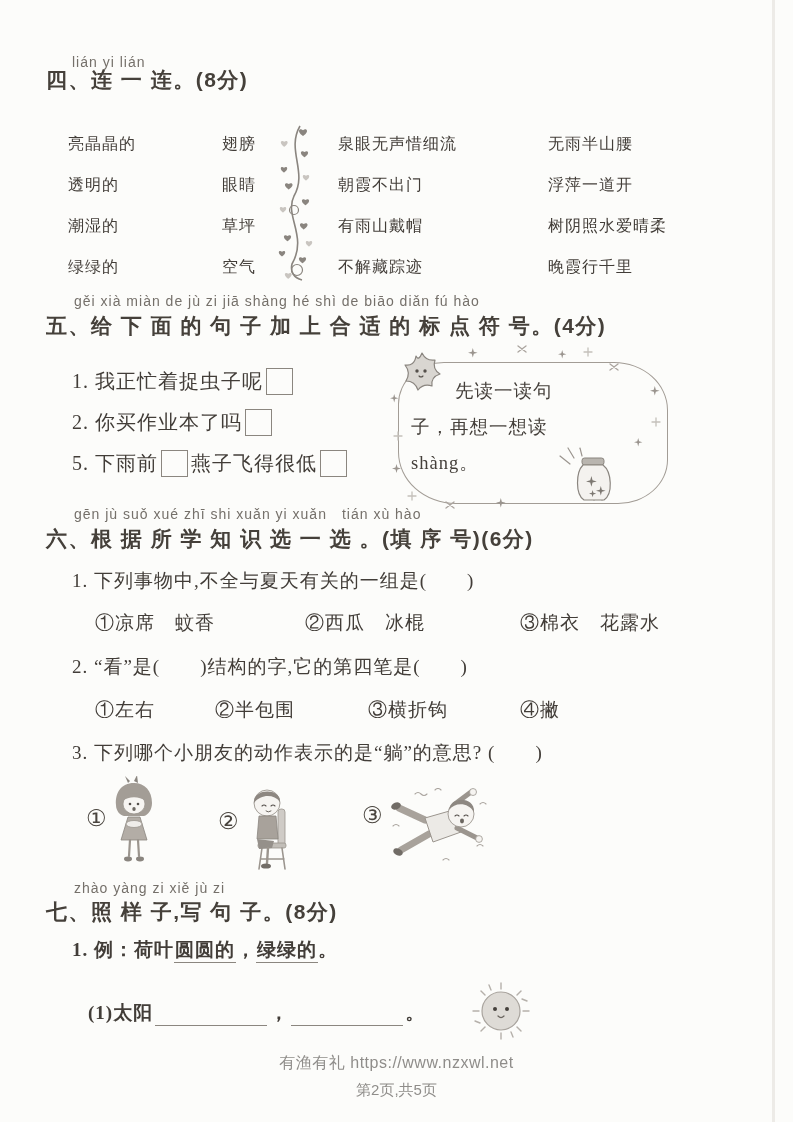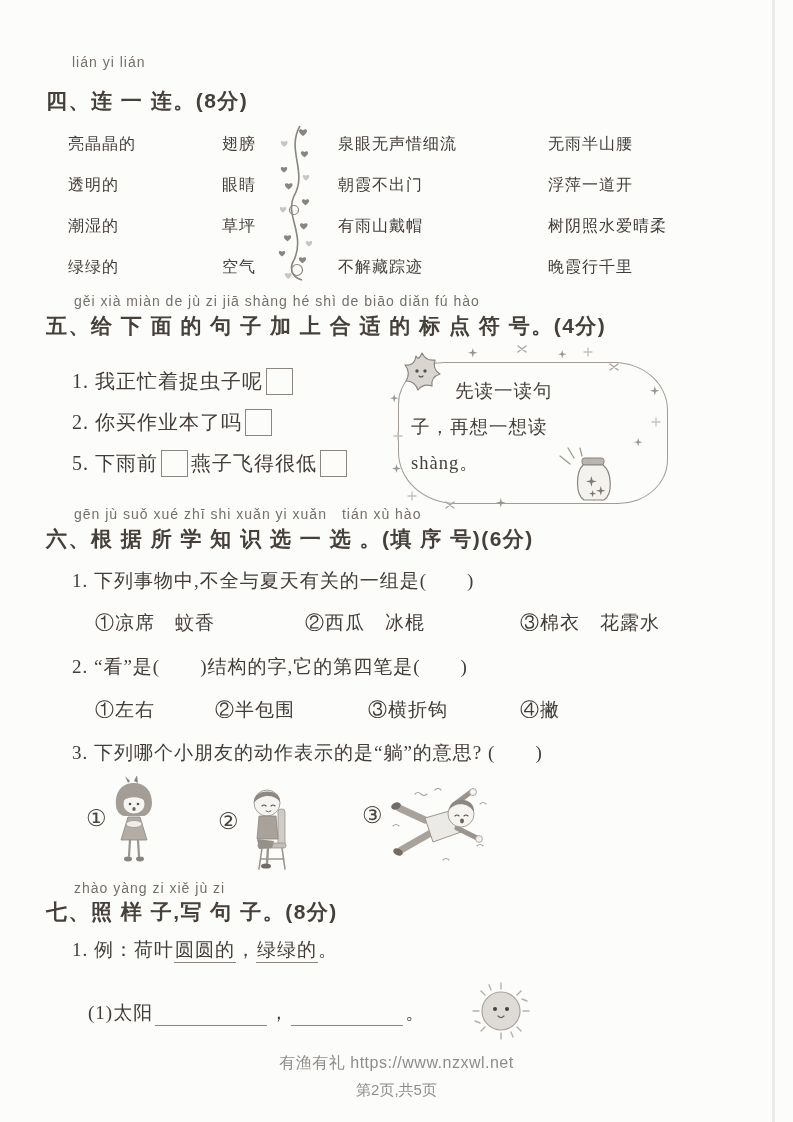--- a/index.html
+++ b/index.html
@@ -18,38 +18,38 @@
         vertical-align:middle;background:transparent;}
   .bubble{position:absolute;left:398px;top:362px;width:268px;height:140px;
           border:1.3px solid #a29c95;border-radius:46px 54px 50px 58px / 42px 48px 44px 52px;}
   .bubble-text{position:absolute;left:12px;top:10px;font-family:"Liberation Serif",serif;
                font-size:18.5px;line-height:36px;color:#443f3a;letter-spacing:1px;}
   .bubble-text .ind{padding-left:44px;}
   .opt{position:absolute;font-family:"Liberation Serif",serif;font-size:19px;
        letter-spacing:1px;white-space:nowrap;}
   .fig-num{position:absolute;font-family:"Liberation Serif",serif;font-size:23px;color:#4a453f;}
   .ex-line,.fill-line{position:absolute;font-family:"Liberation Serif",serif;font-size:19px;
-                      letter-spacing:1px;white-space:nowrap;}
+                      letter-spacing:1px;white-space:nowrap;font-weight:bold;}
   .ul{border-bottom:1px solid #8b867f;padding:0 1px 2px 1px;}
   .blank{display:inline-block;width:112px;border-bottom:1px solid #8b867f;height:20px;
          vertical-align:bottom;margin:0 2px;}
   .footer1{position:absolute;left:0;top:1053px;width:100%;text-align:center;
            font-size:16px;color:#8f8d8a;letter-spacing:.5px;}
   .footer2{position:absolute;left:0;top:1081px;width:100%;text-align:center;
            font-size:15px;color:#8f8d8a;}
   svg{display:block;}
 </style>
 </head>
 <body>
 
 <div class="page">
   <div class="edge-line"></div>
 
   <div class="pinyin" style="left:72px;top:54px">lián yi lián</div>
-  <div class="sec-title" style="left:46px;top:87px">四、连 一 连。(8分)</div>
+  <div class="sec-title" style="left:46px;top:66px">四、连 一 连。(8分)</div>
 
   <div class="mcol" style="left:68px;top:124px">
     <div class="mitem">亮晶晶的</div>
     <div class="mitem">透明的</div>
     <div class="mitem">潮湿的</div>
     <div class="mitem">绿绿的</div>
   </div>
   <div class="mcol" style="left:222px;top:124px">
     <div class="mitem">翅膀</div>
     <div class="mitem">眼睛</div>

